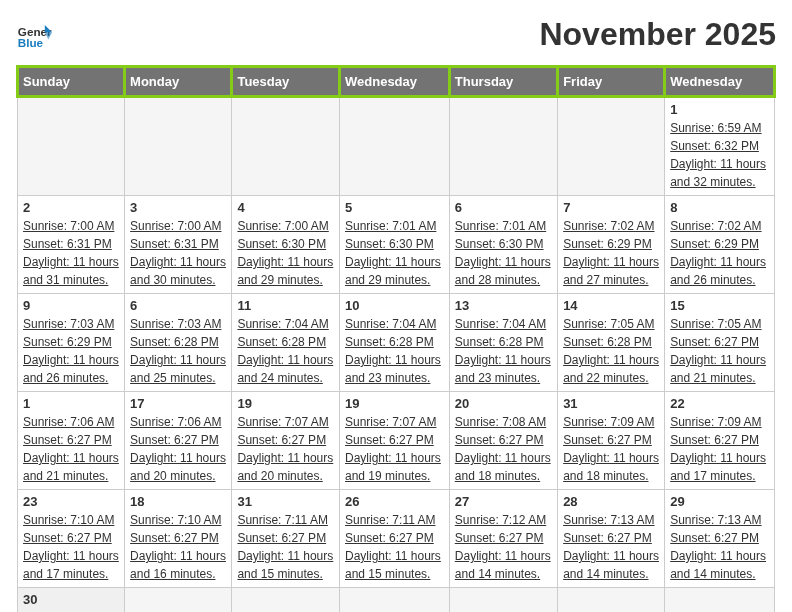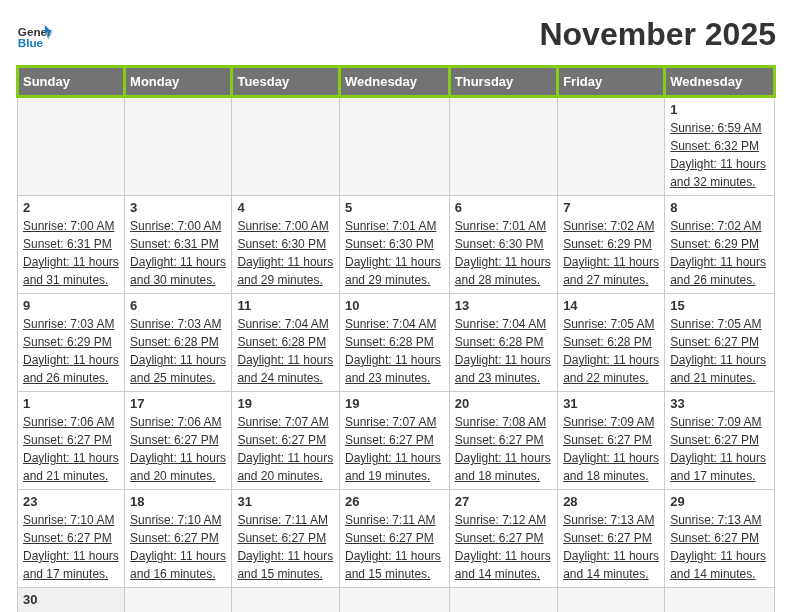--- a/index.html
+++ b/index.html
@@ -265,21 +265,21 @@
 and 18 minutes.</div>
         </td>
         <td>
           <span class="day-number">31</span>
           <div class="day-info" style="white-space: pre-line;">Sunrise: 7:09 AM
 Sunset: 6:27 PM
 Daylight: 11 hours
 and 18 minutes.</div>
         </td>
         <td>
-          <span class="day-number">33</span>
+          <span class="day-number">22</span>
           <div class="day-info" style="white-space: pre-line;">Sunrise: 7:09 AM
 Sunset: 6:27 PM
 Daylight: 11 hours
 and 17 minutes.</div>
         </td>
       </tr>
       <tr>
         <td>
           <span class="day-number">23</span>
           <div class="day-info" style="white-space: pre-line;">Sunrise: 7:10 AM

